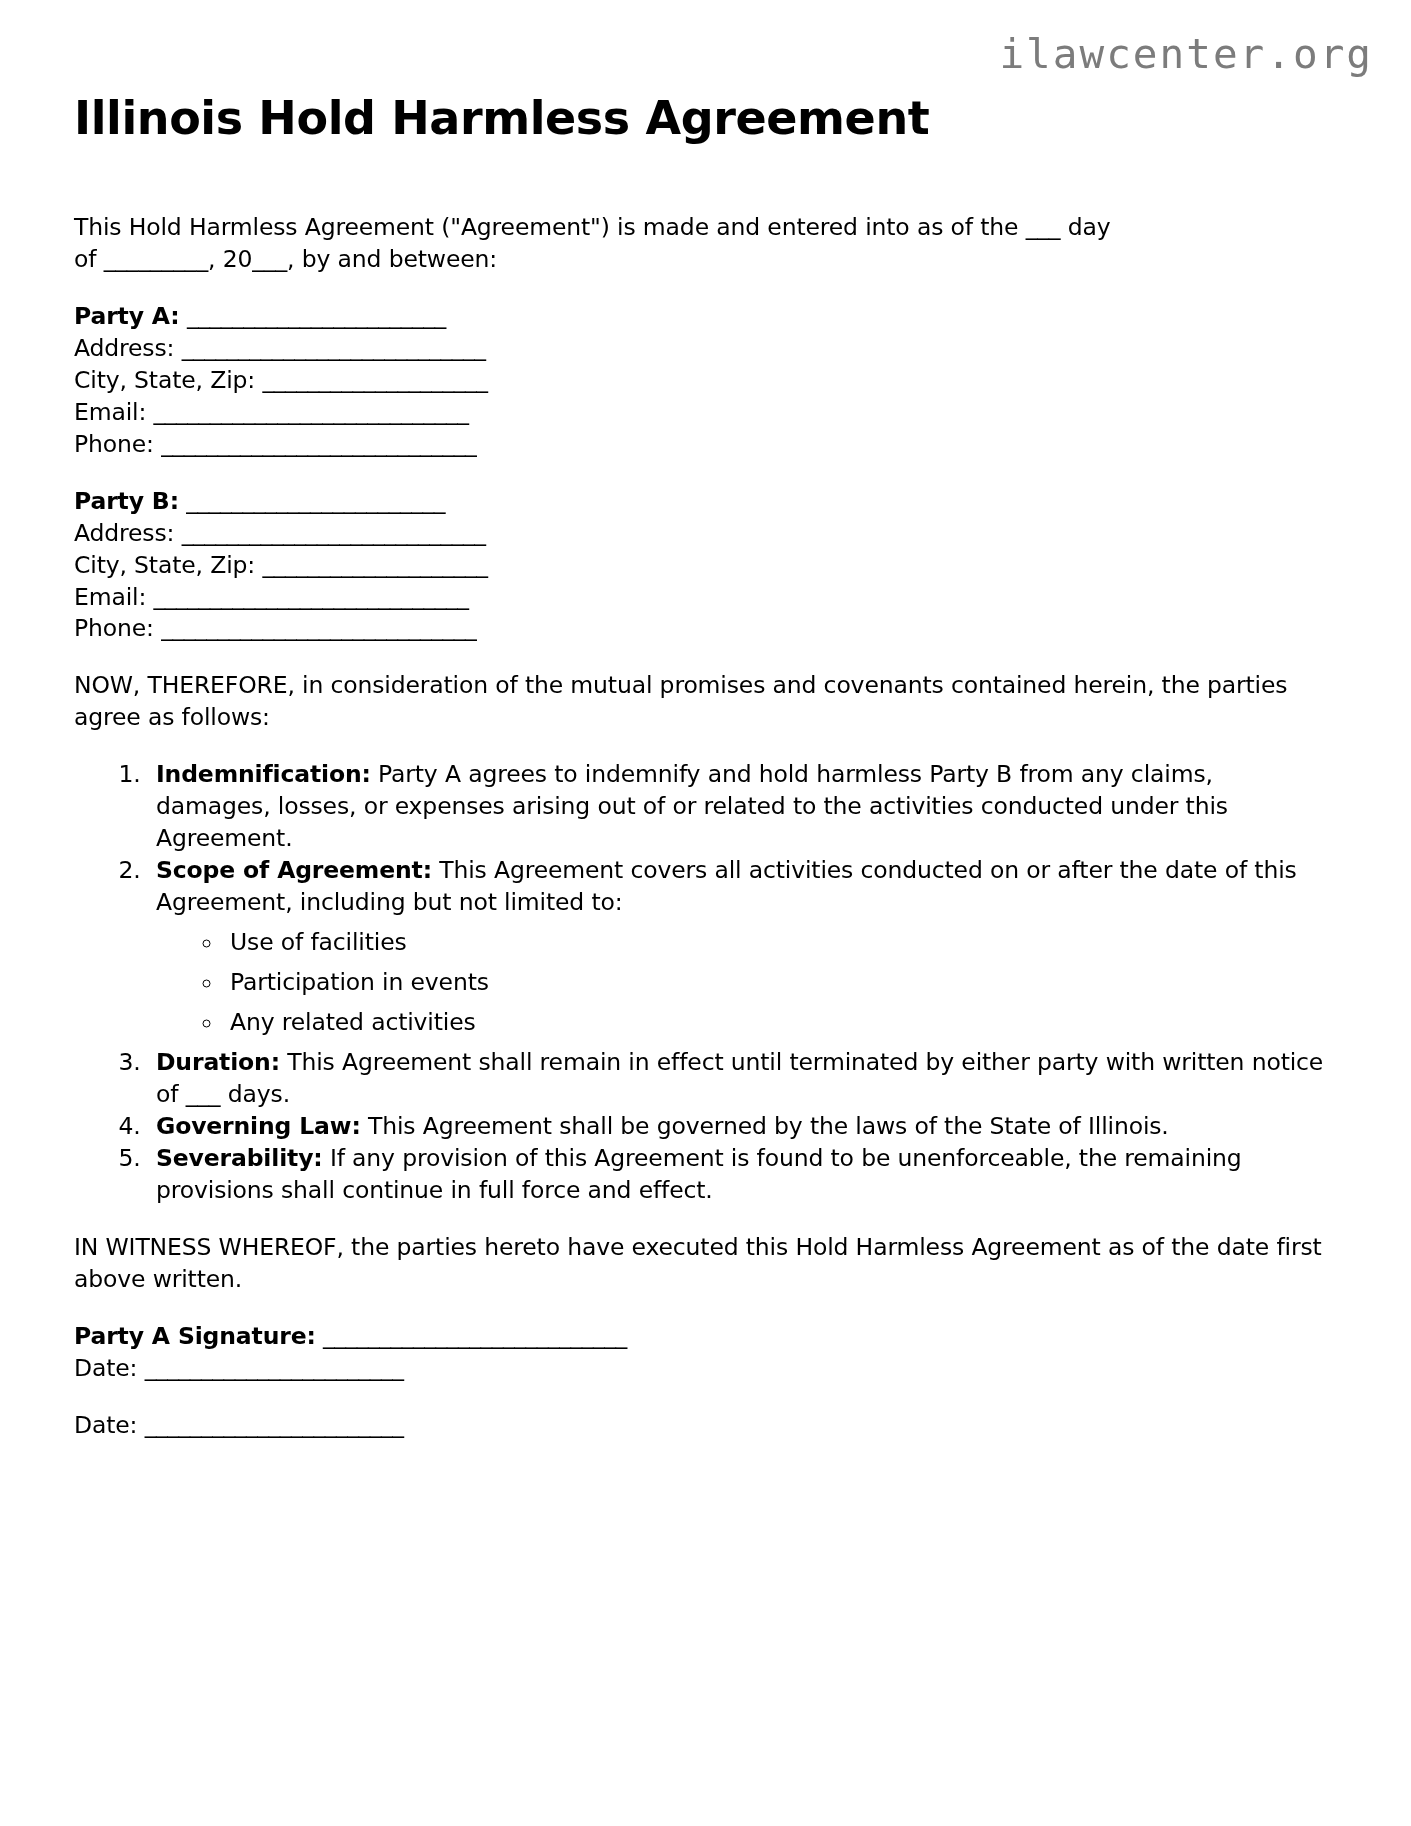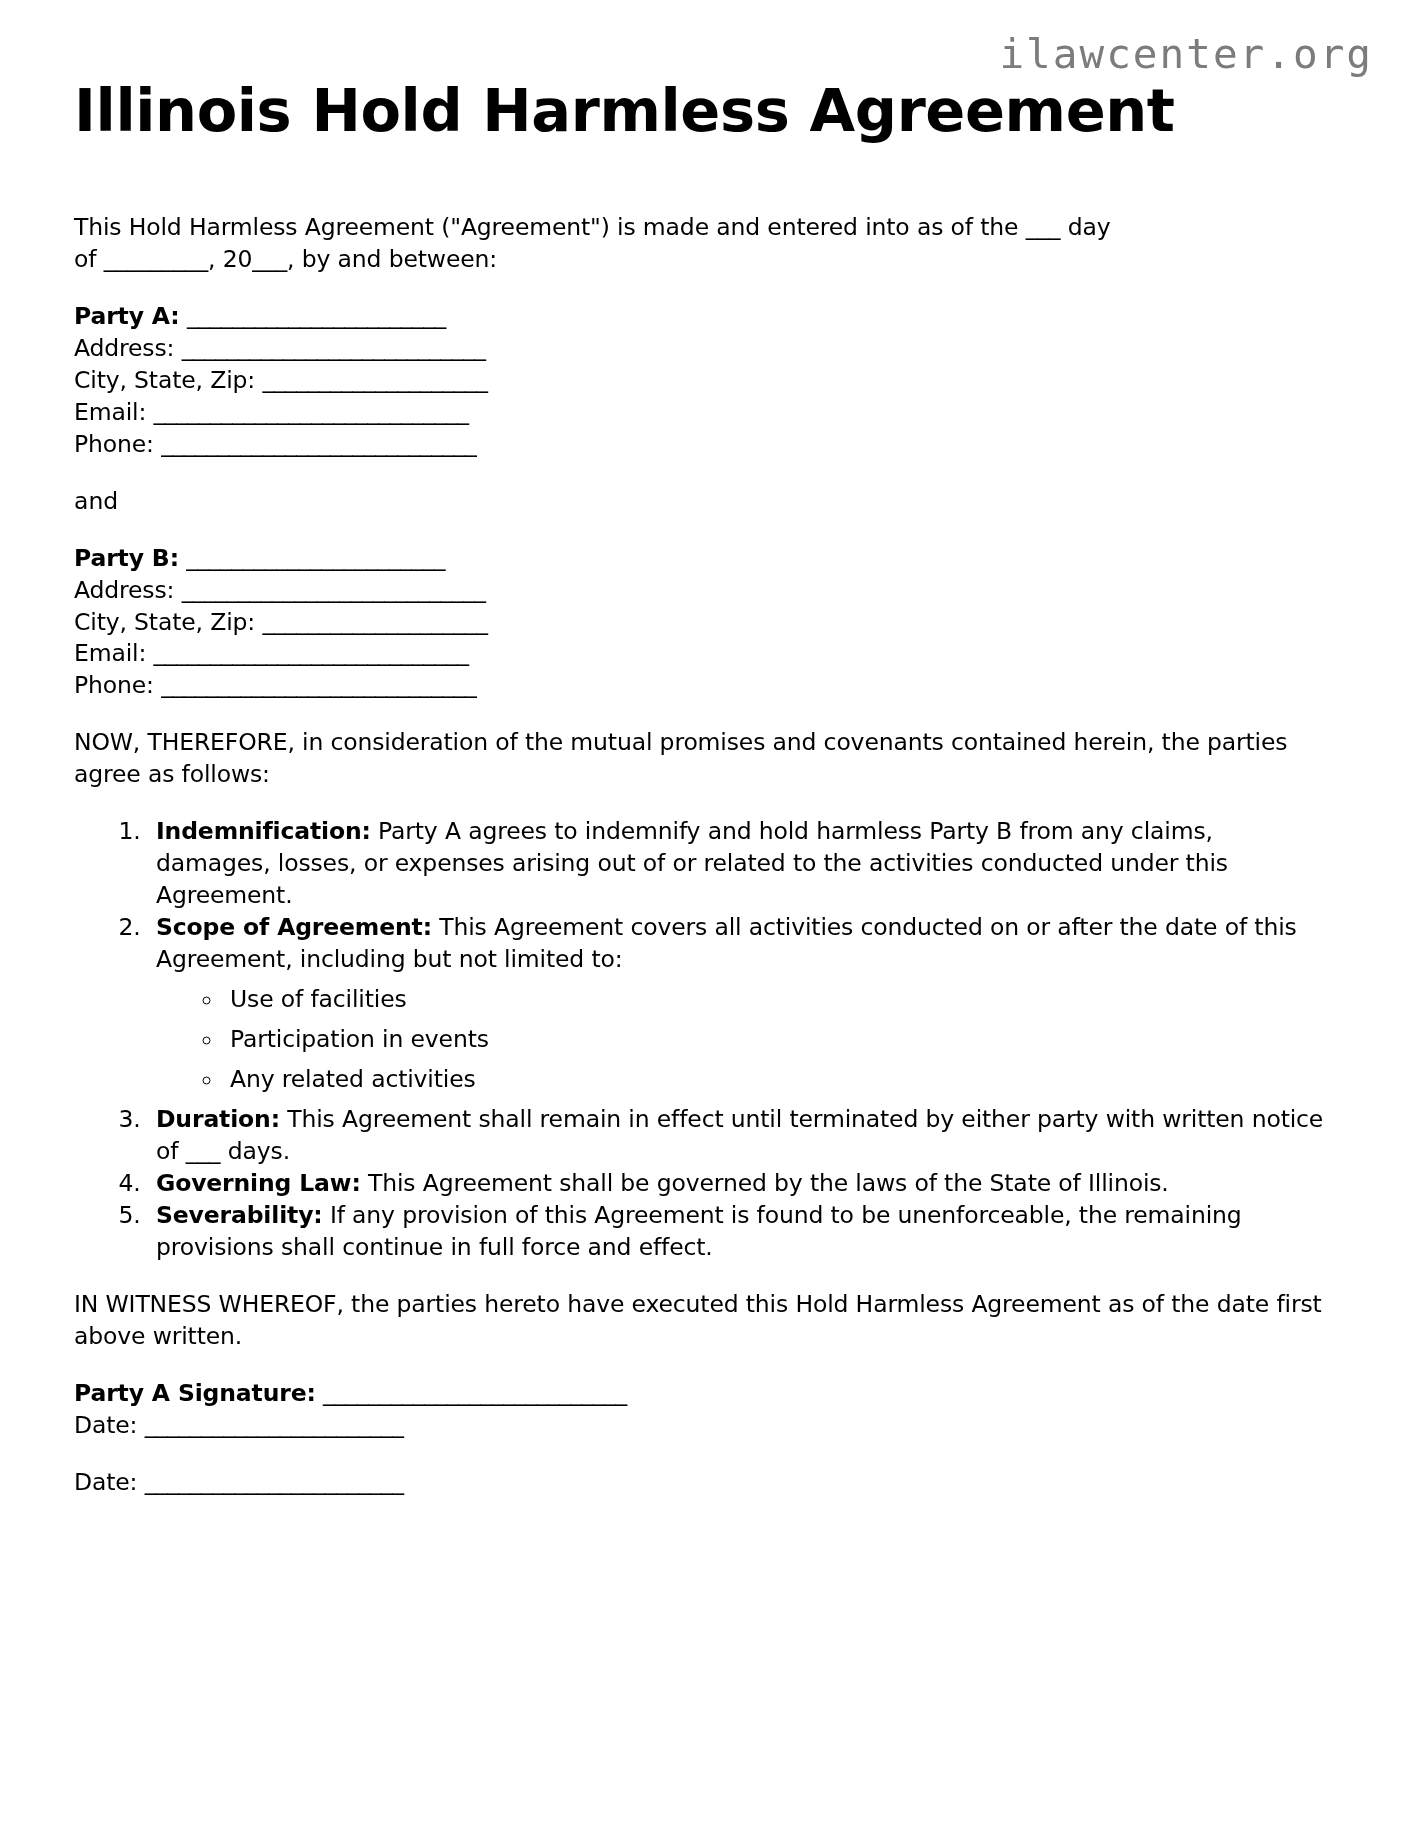--- a/index.html
+++ b/index.html
@@ -36,28 +36,28 @@
   }
   
   .content {
     position: absolute;
     left: 74px;
     top: 0;
     width: 1262px;
   }
   h1.doc-title {
     font-family: "DejaVu Sans", sans-serif;
-    font-size: 59px;
+    font-size: 46px;
     font-weight: bold;
     letter-spacing: -0.4px;
     margin: 0;
     padding: 0;
     line-height: 1.18;
     position: absolute;
-    top: 76px;
+    top: 91px;
     left: 0;
     white-space: nowrap;
   }
   .body-block {
     position: absolute;
     top: 196px;
     left: 0;
     width: 1256px;
   }
   p.para {
@@ -148,21 +148,20 @@
         <div class="row">
           <span>Email:</span>
           <span class="blank-line">____________________________</span>
         </div>
         <div class="row">
           <span>Phone:</span>
           <span class="blank-line">____________________________</span>
         </div>
       </div>
 
-      <div class="and-row">and</div>
 
       <div class="party-block">
         <div class="row">
           <span class="lbl-bold">Party B:</span>
           <span class="blank-line">_______________________</span>
         </div>
         <div class="row">
           <span>Address:</span>
           <span class="blank-line">___________________________</span>
         </div>

